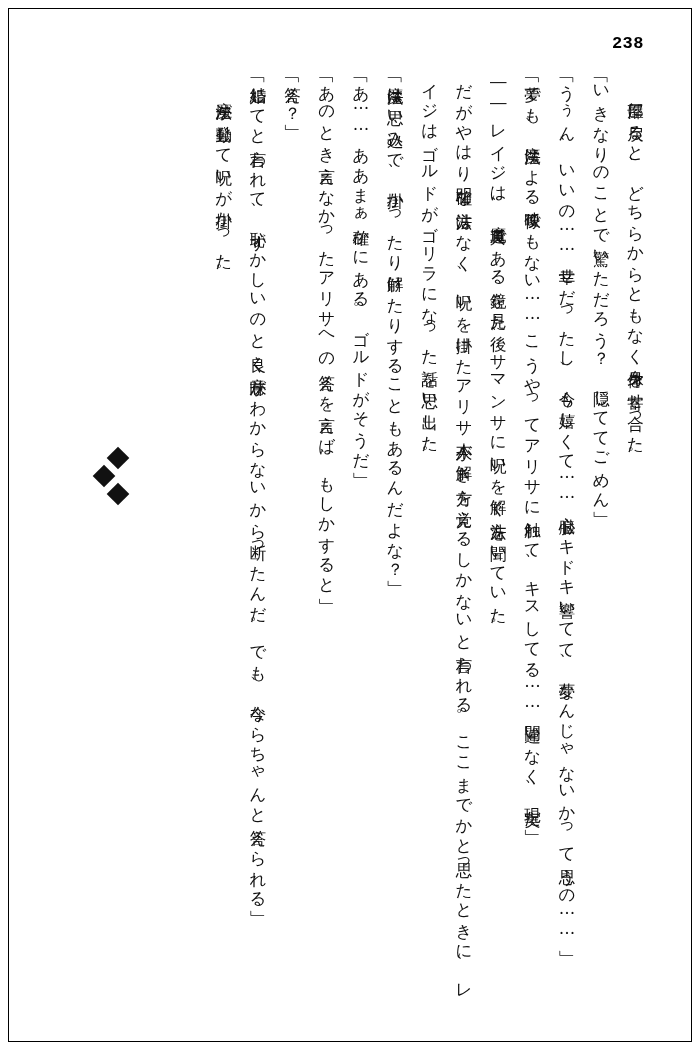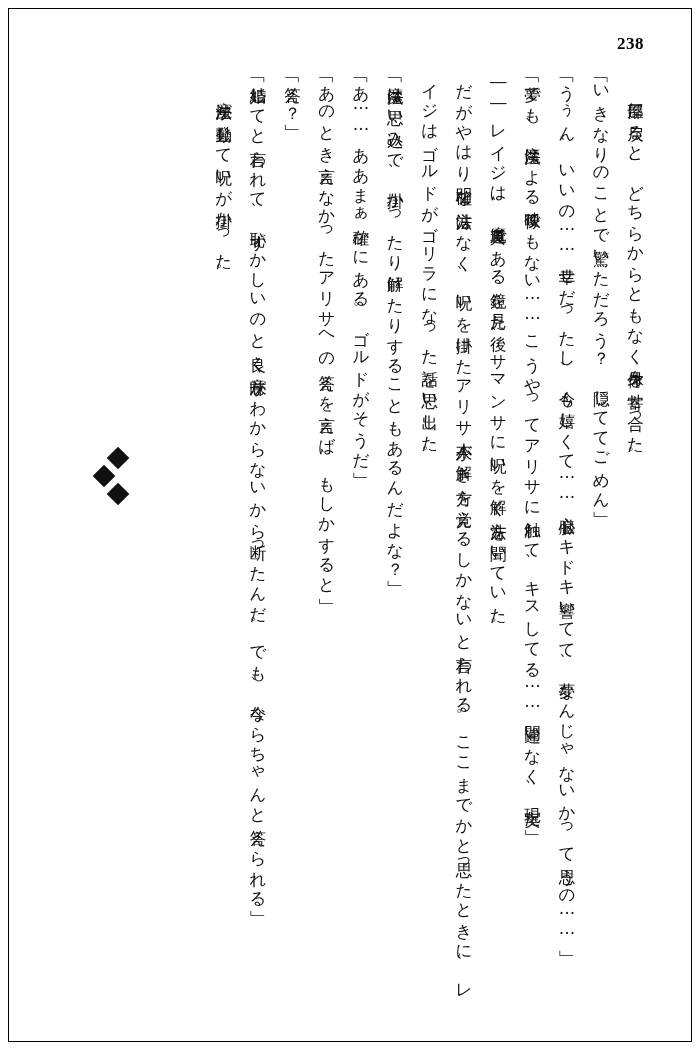--- a/index.html
+++ b/index.html
@@ -25,21 +25,21 @@
     border: 1px solid #000000;
     box-sizing: border-box;
     pointer-events: none;
   }
   .page-number {
     position: absolute;
     top: 34px;
     right: 56px;
     font-size: 17px;
     font-weight: bold;
-    font-family: Liberation Serif, serif;
+    font-family: Liberation Mono, monospace;
     letter-spacing: 0.5px;
     color: #000000;
   }
   .body-text {
     position: absolute;
     top: 72px;
     right: 48px;
     height: 920px;
     width: 600px;
     writing-mode: vertical-rl;

